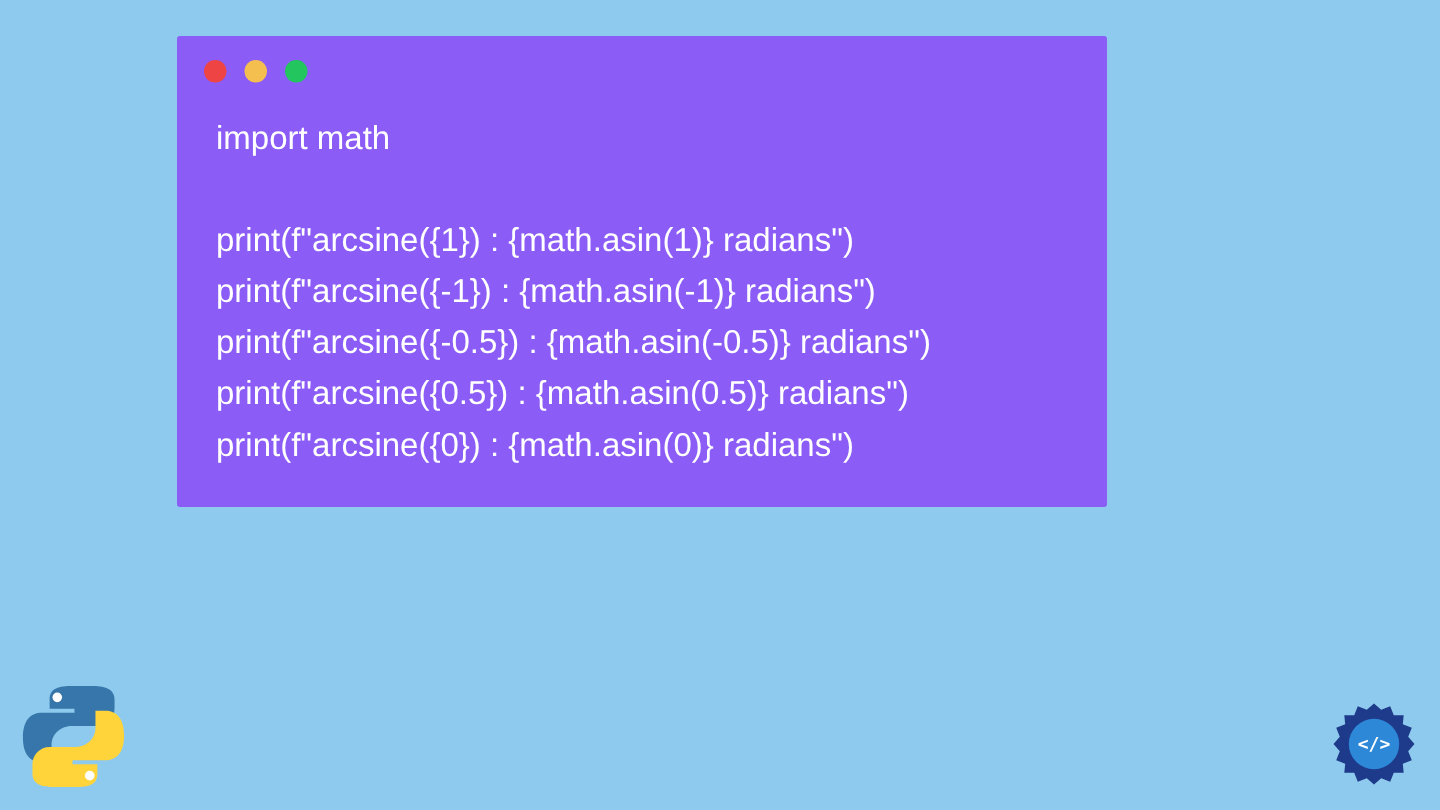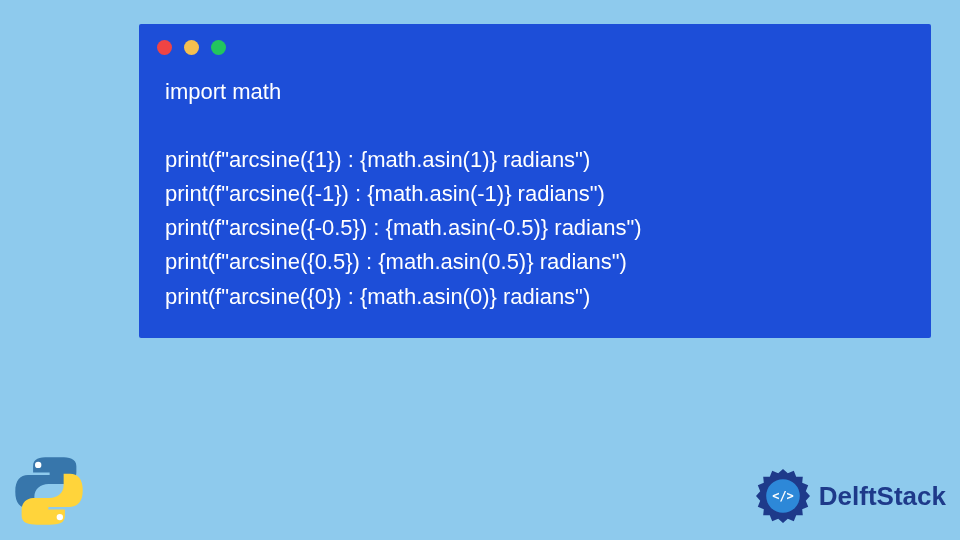--- a/index.html
+++ b/index.html
@@ -12,25 +12,24 @@
       height: 540px;
       background: #8ecaed;
       font-family: -apple-system, BlinkMacSystemFont, "Segoe UI", Arial, sans-serif;
       position: relative;
       overflow: hidden;
     }
     .code-window {
       position: absolute;
       top: 24px;
       left: 118px;
-      width: 792px;
-      background: #1d4ed8;
+      width: 620px;
+      background: #8b5cf6;
       border-radius: 2px;
       padding-bottom: 24px;
-      margin-left: 21px;
     }
     .window-controls {
       display: flex;
       align-items: center;
       padding: 16px 18px 8px 18px;
       gap: 12px;
     }
     .dot {
       width: 15px;
       height: 15px;
@@ -104,14 +103,13 @@
 <div class="delftstack-logo">
   <div class="gear-badge">
     <svg viewBox="0 0 100 100" width="60" height="60">
       <g transform="translate(50,50)">
         <path d="M0,-45 L8,-38 L18,-42 L22,-32 L33,-32 L32,-22 L42,-18 L38,-8 L45,0 L38,8 L42,18 L32,22 L33,32 L22,32 L18,42 L8,38 L0,45 L-8,38 L-18,42 L-22,32 L-33,32 L-32,22 L-42,18 L-38,8 L-45,0 L-38,-8 L-42,-18 L-32,-22 L-33,-32 L-22,-32 L-18,-42 L-8,-38 Z" fill="#1e3a8a"></path>
         <circle r="28" fill="#2d88d8"></circle>
         <text x="0" y="7" text-anchor="middle" fill="#fff" font-size="20" font-family="monospace" font-weight="bold">&lt;/&gt;</text>
       </g>
     </svg>
   </div>
-  <span class="delftstack-text">DelftStack</span>
 </div>
 
 </body></html>

